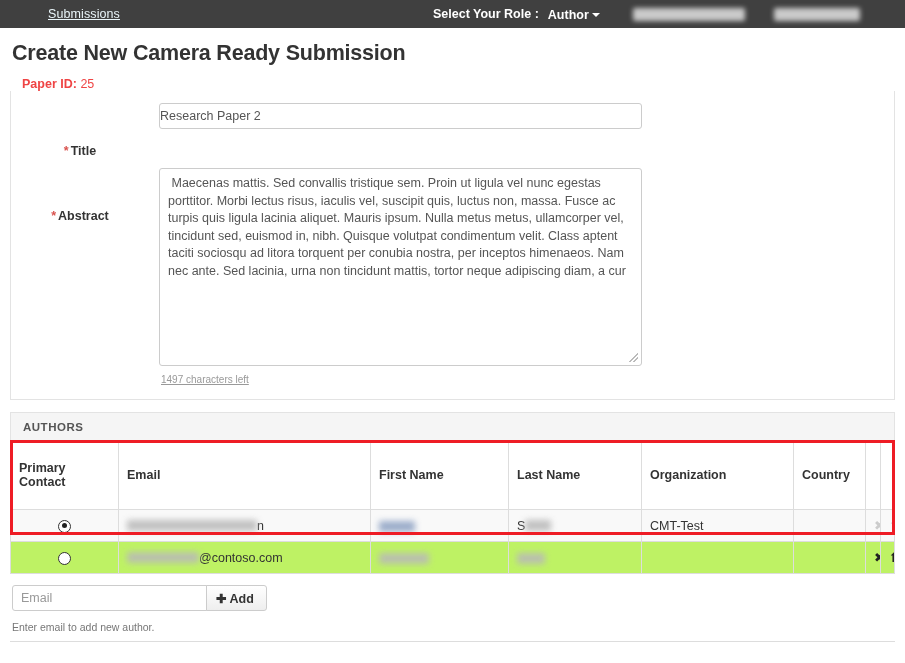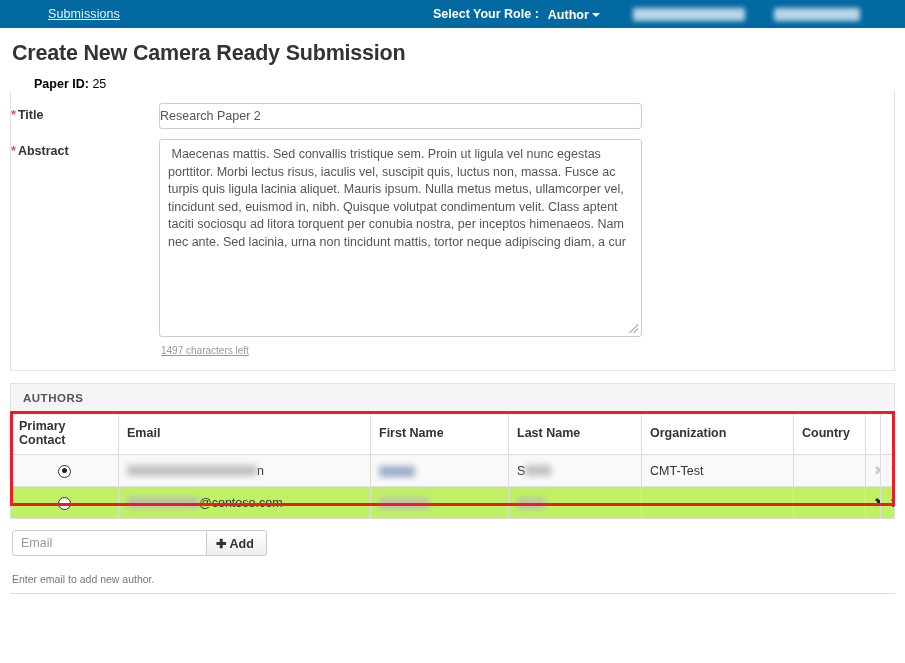--- a/index.html
+++ b/index.html
@@ -8,21 +8,21 @@
     width: 905px; height: 663px;
     overflow: hidden;
     background: #ffffff;
     font-family: "Liberation Sans", sans-serif;
     color: #333333;
   }
 
   
   .navbar {
     height: 28px;
-    background: #0369a1;
+    background: #404040;
     display: flex;
     align-items: center;
     position: relative;
     color: #ffffff;
   }
   .nav-brand {
     font-size: 12.5px;
     color: #e9f5f9;
     margin-left: 48px;
     letter-spacing: .1px;
@@ -59,22 +59,22 @@
   .page { padding: 0 10px; }
   h1.page-title {
     font-size: 21.5px;
     font-weight: bold;
     color: #333333;
     margin: 13px 0 0 2px;
     letter-spacing: -.2px;
   }
   .paper-id {
     font-size: 12.5px;
-    margin: 11px 0 0 16px;
-    color: #000000;
+    margin: 11px 0 0 4px;
+    color: #ef4444;
     padding-left: 8px;
   }
   .paper-id b { font-weight: bold; }
 
   
   .section-head {
     background: #f5f5f5;
     border: 1px solid #e3e3e3;
     border-bottom: none;
     padding: 8px 12px 7px 12px;
@@ -95,27 +95,28 @@
     border: 1px solid #e3e3e3;
     border-top: none;
     background: #ffffff;
     padding: 12px 0 10px 0;
   }
 
   
   .form-row { display: flex; margin-bottom: 4px; }
   .form-label {
     width: 148px;
-    text-align: left;
+    text-align: center;
     padding-right: 10px;
     padding-top: 5px;
     font-size: 12.5px;
     font-weight: bold;
     color: #333333;
     flex: none;
+    margin-top: 36px;
   }
   .req { color: #d9534f; font-weight: bold; margin-right: 2px; }
   .field-col { flex: 1; }
 
   input.text-input {
     width: 483px;
     height: 26px;
     padding: 3px 0;
     font-family: "Liberation Sans", sans-serif;
     font-size: 12.5px;
@@ -179,21 +180,21 @@
     border-collapse: collapse;
     table-layout: fixed;
     font-size: 12.5px;
   }
   table.authors th {
     background: #ffffff;
     border: 1px solid #dddddd;
     text-align: left;
     font-weight: bold;
     color: #333333;
-    padding: 7px 8px;
+    padding: 20px 8px;
     height: 27px;
     font-size: 12.5px;
   }
   table.authors td {
     border: 1px solid #dddddd;
     padding: 6px 8px;
     height: 32px;
     color: #333333;
     vertical-align: middle;
     overflow: hidden;
@@ -283,21 +284,21 @@
     font-weight: bold;
     color: #333333;
     background: linear-gradient(#ffffff, #eeeeee);
     border: 1px solid #cccccc;
     border-radius: 0 3px 3px 0;
     cursor: pointer;
   }
   .add-hint {
     font-size: 10.5px;
     color: #777777;
-    margin-top: 17px;
+    margin-top: 10px;
     margin-left: 2px;
   }
   .bottom-rule {
     border-top: 1px solid #dddddd;
     margin-top: 8px;
   }
 </style>
 </head>
 <body>
 

